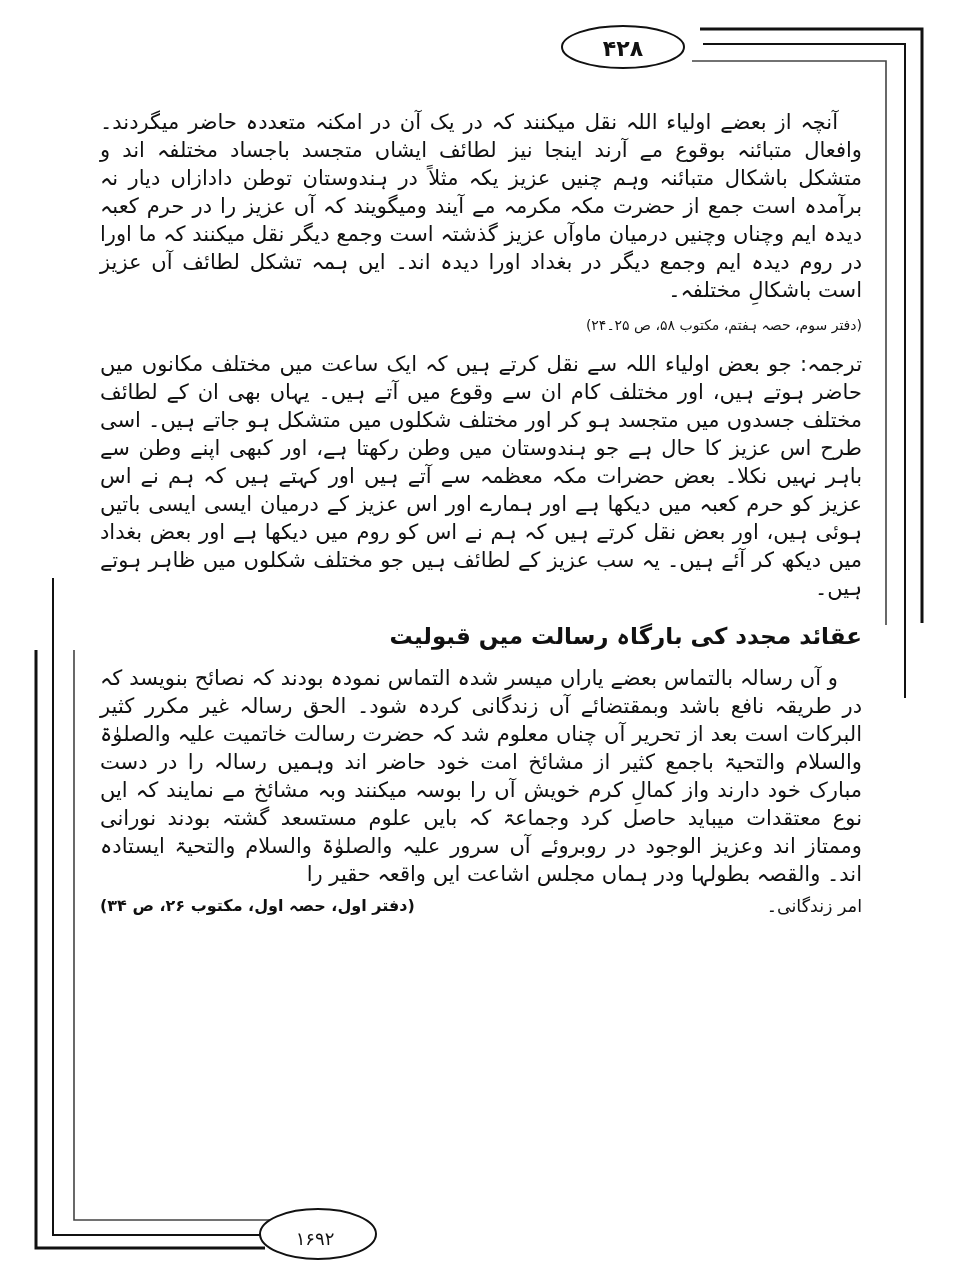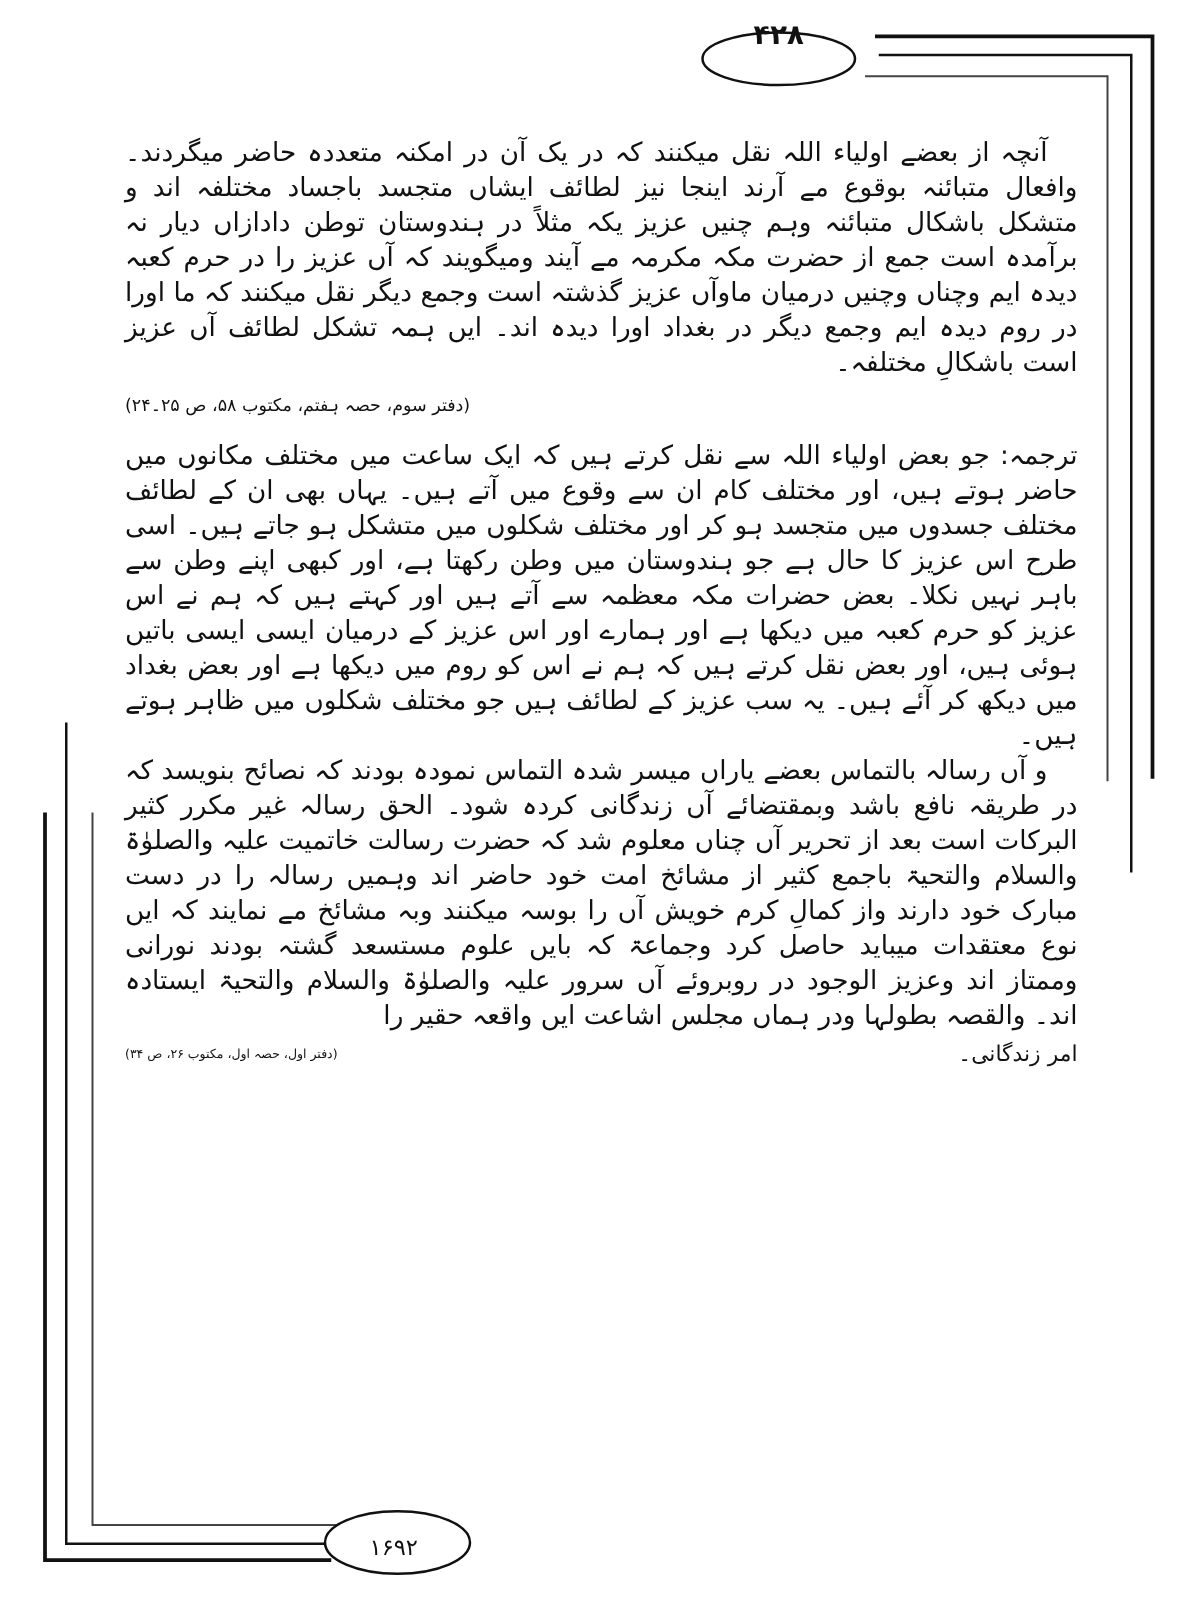--- a/index.html
+++ b/index.html
@@ -2,31 +2,31 @@
 <html><head>
 <meta charset="utf-8">
 <style>
   html, body { margin: 0; padding: 0; background: #ffffff; }
   body { width: 960px; height: 1285px; position: relative; overflow: hidden; color: #111; }
   .frame-svg { position: absolute; left: 0; top: 0; width: 960px; height: 1285px; }
   .oval-num {
     position: absolute; font-family: "DejaVu Sans", sans-serif; font-weight: bold;
     font-size: 22px; color: #111; text-align: center; direction: rtl;
   }
-  #top-num { left: 583px; top: 16px; width: 80px; }
+  #top-num { left: 583px; top: 36px; width: 80px; }
   #bottom-num { left: 255px; top: 1228px; width: 120px; font-size: 18px; font-weight: normal; }
   .page-content {
     position: absolute; left: 100px; top: 108px; width: 762px;
     direction: rtl; text-align: justify; font-family: "DejaVu Sans", sans-serif;
   }
   .heading { font-size: 23px; font-weight: bold; text-align: right; margin: 0 0 6px 0; line-height: 44px; }
   .para { font-size: 21px; line-height: 28px; margin: 0; text-align-last: right; }
   .para .indent { display: inline-block; width: 24px; }
-  .citation { font-size: 14px; line-height: 30px; margin: 6px 0 10px 0; text-align: left; direction: rtl; }
-  .citation-inline { font-size: 10px; }
+  .citation { font-size: 14px; line-height: 30px; margin: 6px 0 10px 0; text-align: right; direction: rtl; }
+  .citation-inline { font-size: 16px; font-weight: bold; }
   .last-line-wrap { display: flex; justify-content: space-between; direction: rtl; font-size: 17.5px; line-height: 36.5px; }
   #heading-2 { margin-top: 12px; }
 </style>
 </head>
 <body>
 
 <svg class="frame-svg" viewBox="0 0 960 1285" xmlns="http://www.w3.org/2000/svg">
 
   <g fill="none" stroke="#111">
     <polyline points="700,29 922,29 922,623" stroke-width="3"></polyline>
@@ -44,18 +44,19 @@
 </svg>
 
 <div id="top-num" class="oval-num">۴۲۸</div>
 <div id="bottom-num" class="oval-num">۱۶۹۲</div>
 
 <div class="page-content">
   <p class="para"><span class="indent"></span><span>آنچہ از بعضے اولیاء اللہ نقل میکنند کہ در یک آن در امکنہ متعددہ حاضر میگردند۔ وافعال متبائنہ بوقوع مے آرند اینجا نیز لطائف ایشاں متجسد باجساد مختلفہ اند و متشکل باشکال متبائنہ وہم چنیں عزیز یکہ مثلاً در ہندوستان توطن دادازاں دیار نہ برآمدہ است جمع از حضرت مکہ مکرمہ مے آیند ومیگویند کہ آں عزیز را در حرم کعبہ دیدہ ایم وچناں وچنیں درمیان ماوآں عزیز گذشتہ است وجمع دیگر نقل میکنند کہ ما اورا در روم دیدہ ایم وجمع دیگر در بغداد اورا دیدہ اند۔ ایں ہمہ تشکل لطائف آں عزیز است باشکالِ مختلفہ۔</span></p>
   <div class="citation">(دفتر سوم، حصہ ہفتم، مکتوب ۵۸، ص ۲۵۔۲۴)</div>
   <p class="para">ترجمہ: جو بعض اولیاء اللہ سے نقل کرتے ہیں کہ ایک ساعت میں مختلف مکانوں میں حاضر ہوتے ہیں، اور مختلف کام ان سے وقوع میں آتے ہیں۔ یہاں بھی ان کے لطائف مختلف جسدوں میں متجسد ہو کر اور مختلف شکلوں میں متشکل ہو جاتے ہیں۔ اسی طرح اس عزیز کا حال ہے جو ہندوستان میں وطن رکھتا ہے، اور کبھی اپنے وطن سے باہر نہیں نکلا۔ بعض حضرات مکہ معظمہ سے آتے ہیں اور کہتے ہیں کہ ہم نے اس عزیز کو حرم کعبہ میں دیکھا ہے اور ہمارے اور اس عزیز کے درمیان ایسی ایسی باتیں ہوئی ہیں، اور بعض نقل کرتے ہیں کہ ہم نے اس کو روم میں دیکھا ہے اور بعض بغداد میں دیکھ کر آئے ہیں۔ یہ سب عزیز کے لطائف ہیں جو مختلف شکلوں میں ظاہر ہوتے ہیں۔</p>
 
+  <h2 class="heading" id="heading-2">عقائد مجدد کی بارگاہ رسالت میں قبولیت</h2>
   <p class="para"><span class="indent"></span><span>و آں رسالہ بالتماس بعضے یاراں میسر شدہ التماس نمودہ بودند کہ نصائح بنویسد کہ در طریقہ نافع باشد وبمقتضائے آں زندگانی کردہ شود۔ الحق رسالہ غیر مکرر کثیر البرکات است بعد از تحریر آں چناں معلوم شد کہ حضرت رسالت خاتمیت علیہ والصلوٰۃ والسلام والتحیۃ باجمع کثیر از مشائخ امت خود حاضر اند وہمیں رسالہ را در دست مبارک خود دارند واز کمالِ کرم خویش آں را بوسہ میکنند وبہ مشائخ مے نمایند کہ ایں نوع معتقدات میباید حاصل کرد وجماعۃ کہ بایں علوم مستسعد گشتہ بودند نورانی وممتاز اند وعزیز الوجود در روبروئے آں سرور علیہ والصلوٰۃ والسلام والتحیۃ ایستادہ اند۔ والقصہ بطولہا ودر ہماں مجلس اشاعت ایں واقعہ حقیر را</span></p>
   <div class="last-line-wrap">
     <span>امر زندگانی۔</span>
     <span class="citation-inline">(دفتر اول، حصہ اول، مکتوب ۲۶، ص ۳۴)</span>
   </div>
 </div>
 
 </body></html>

